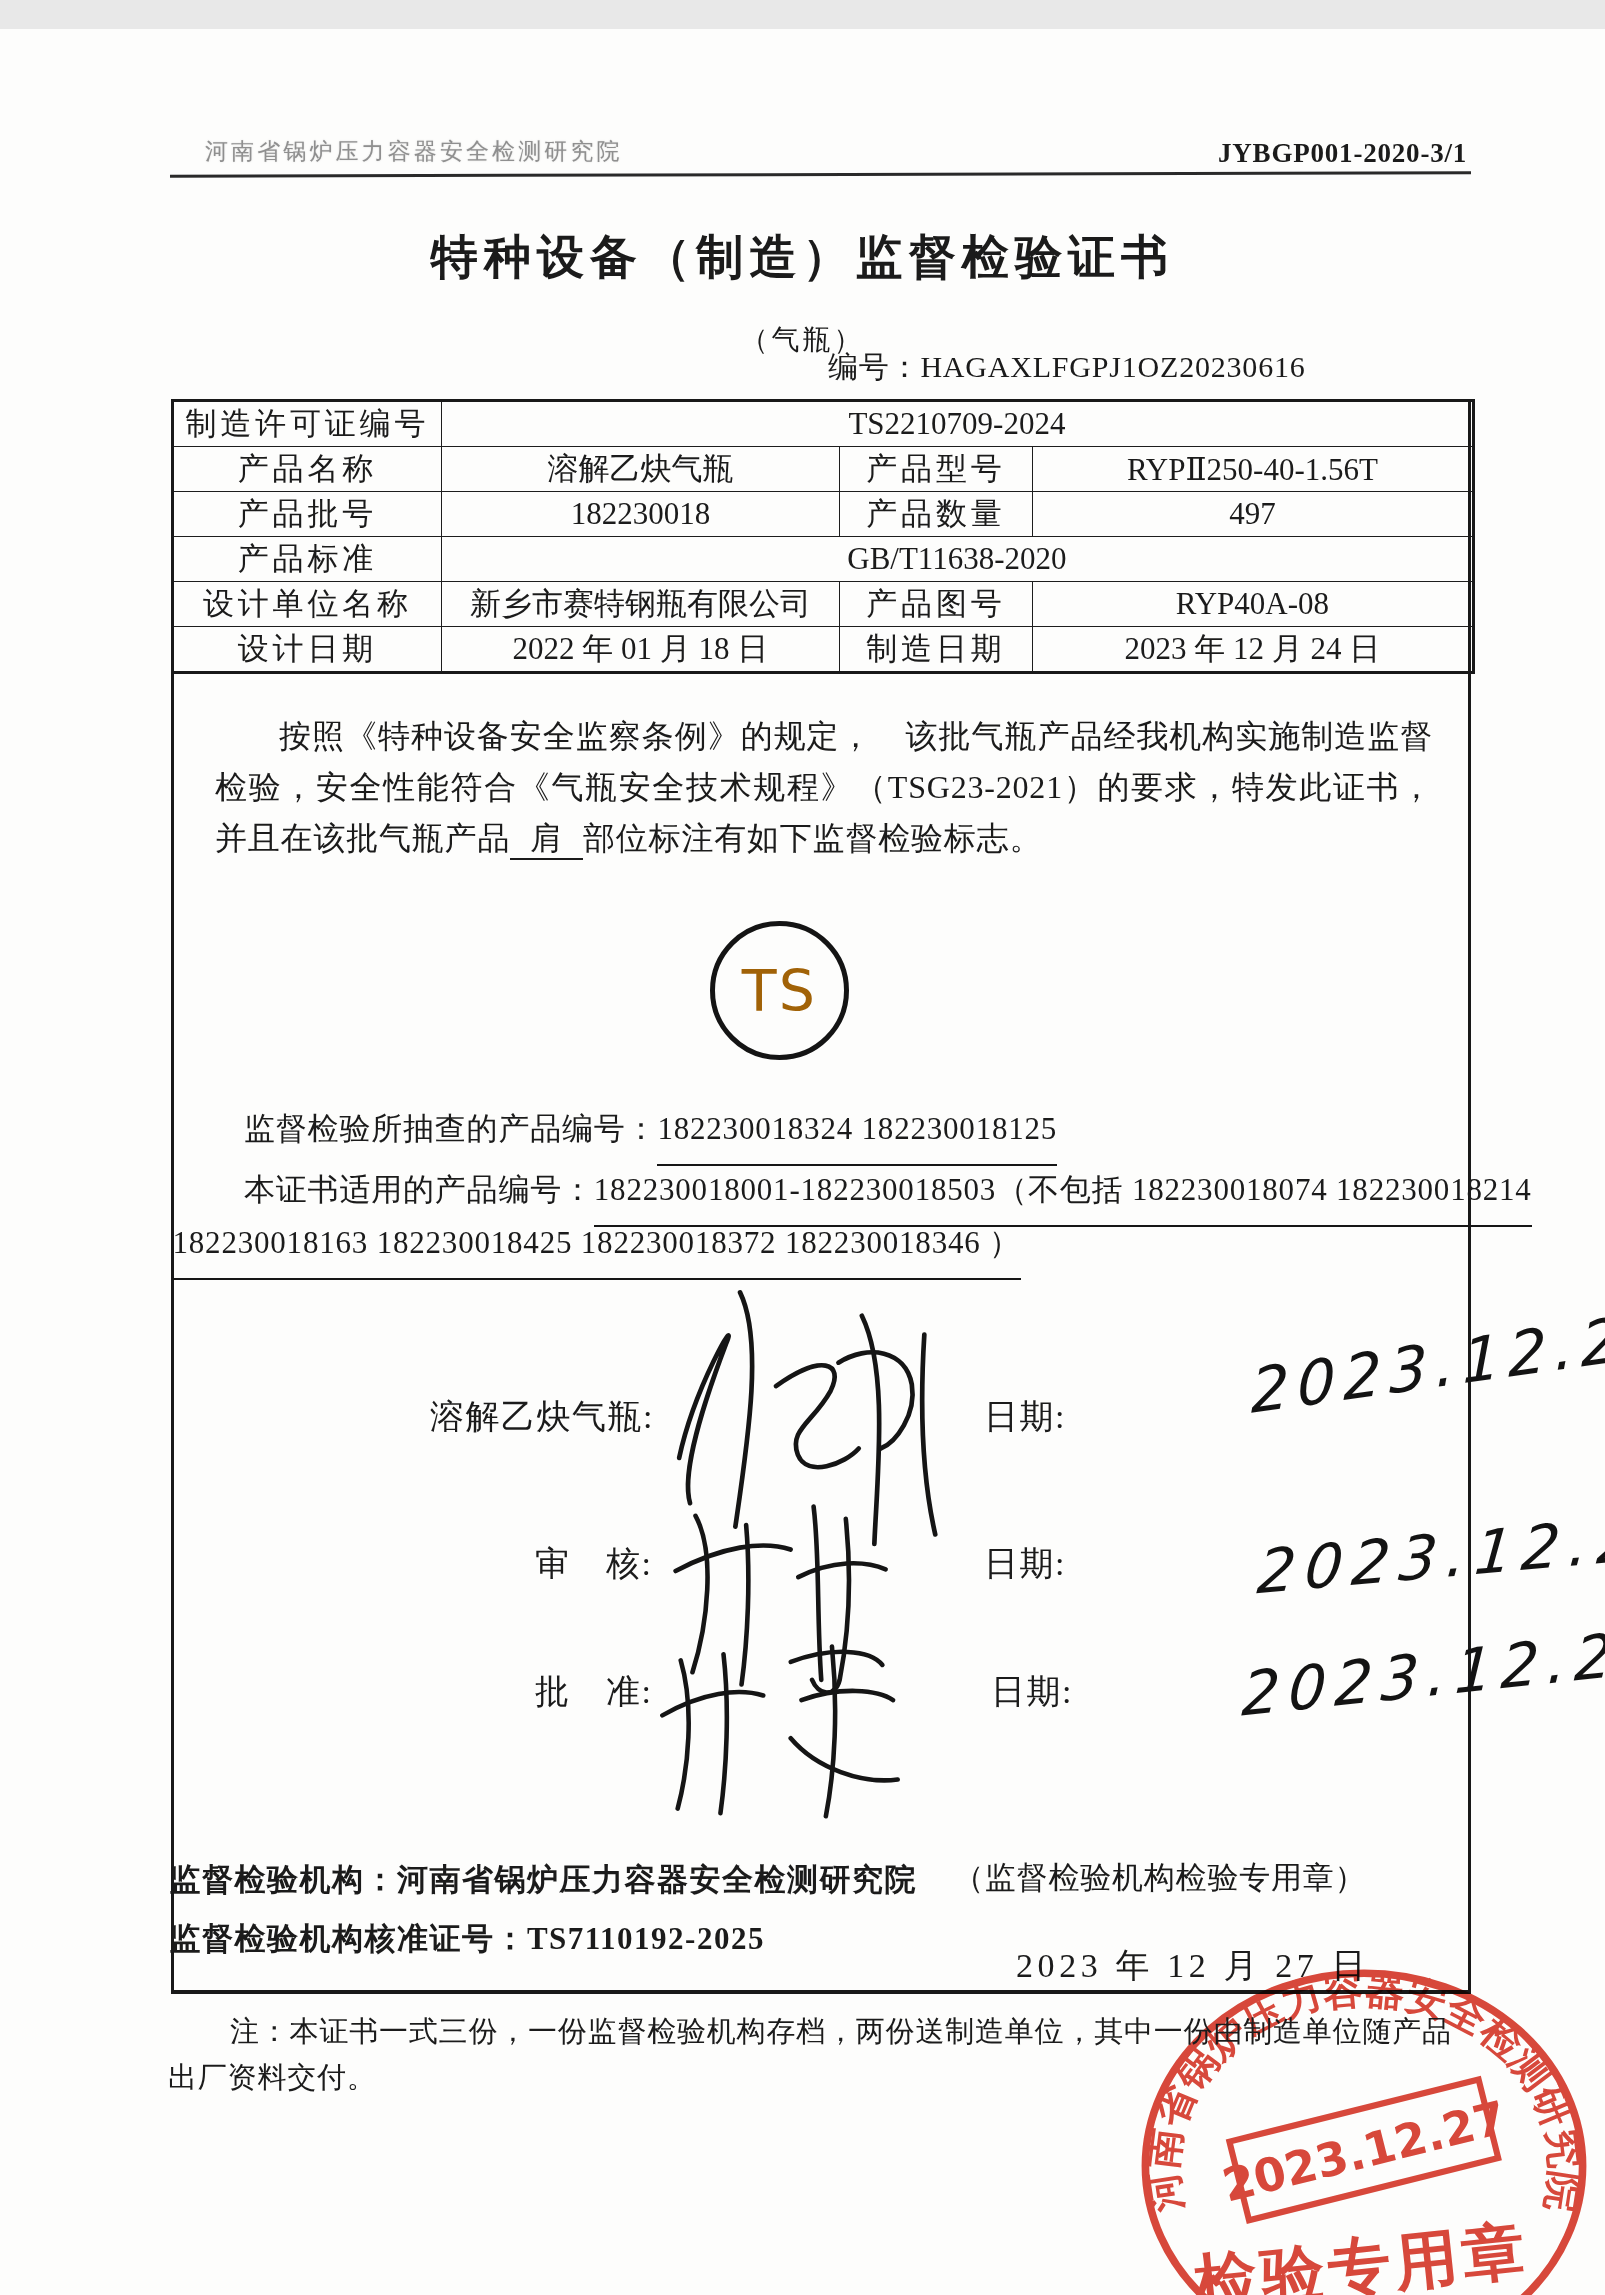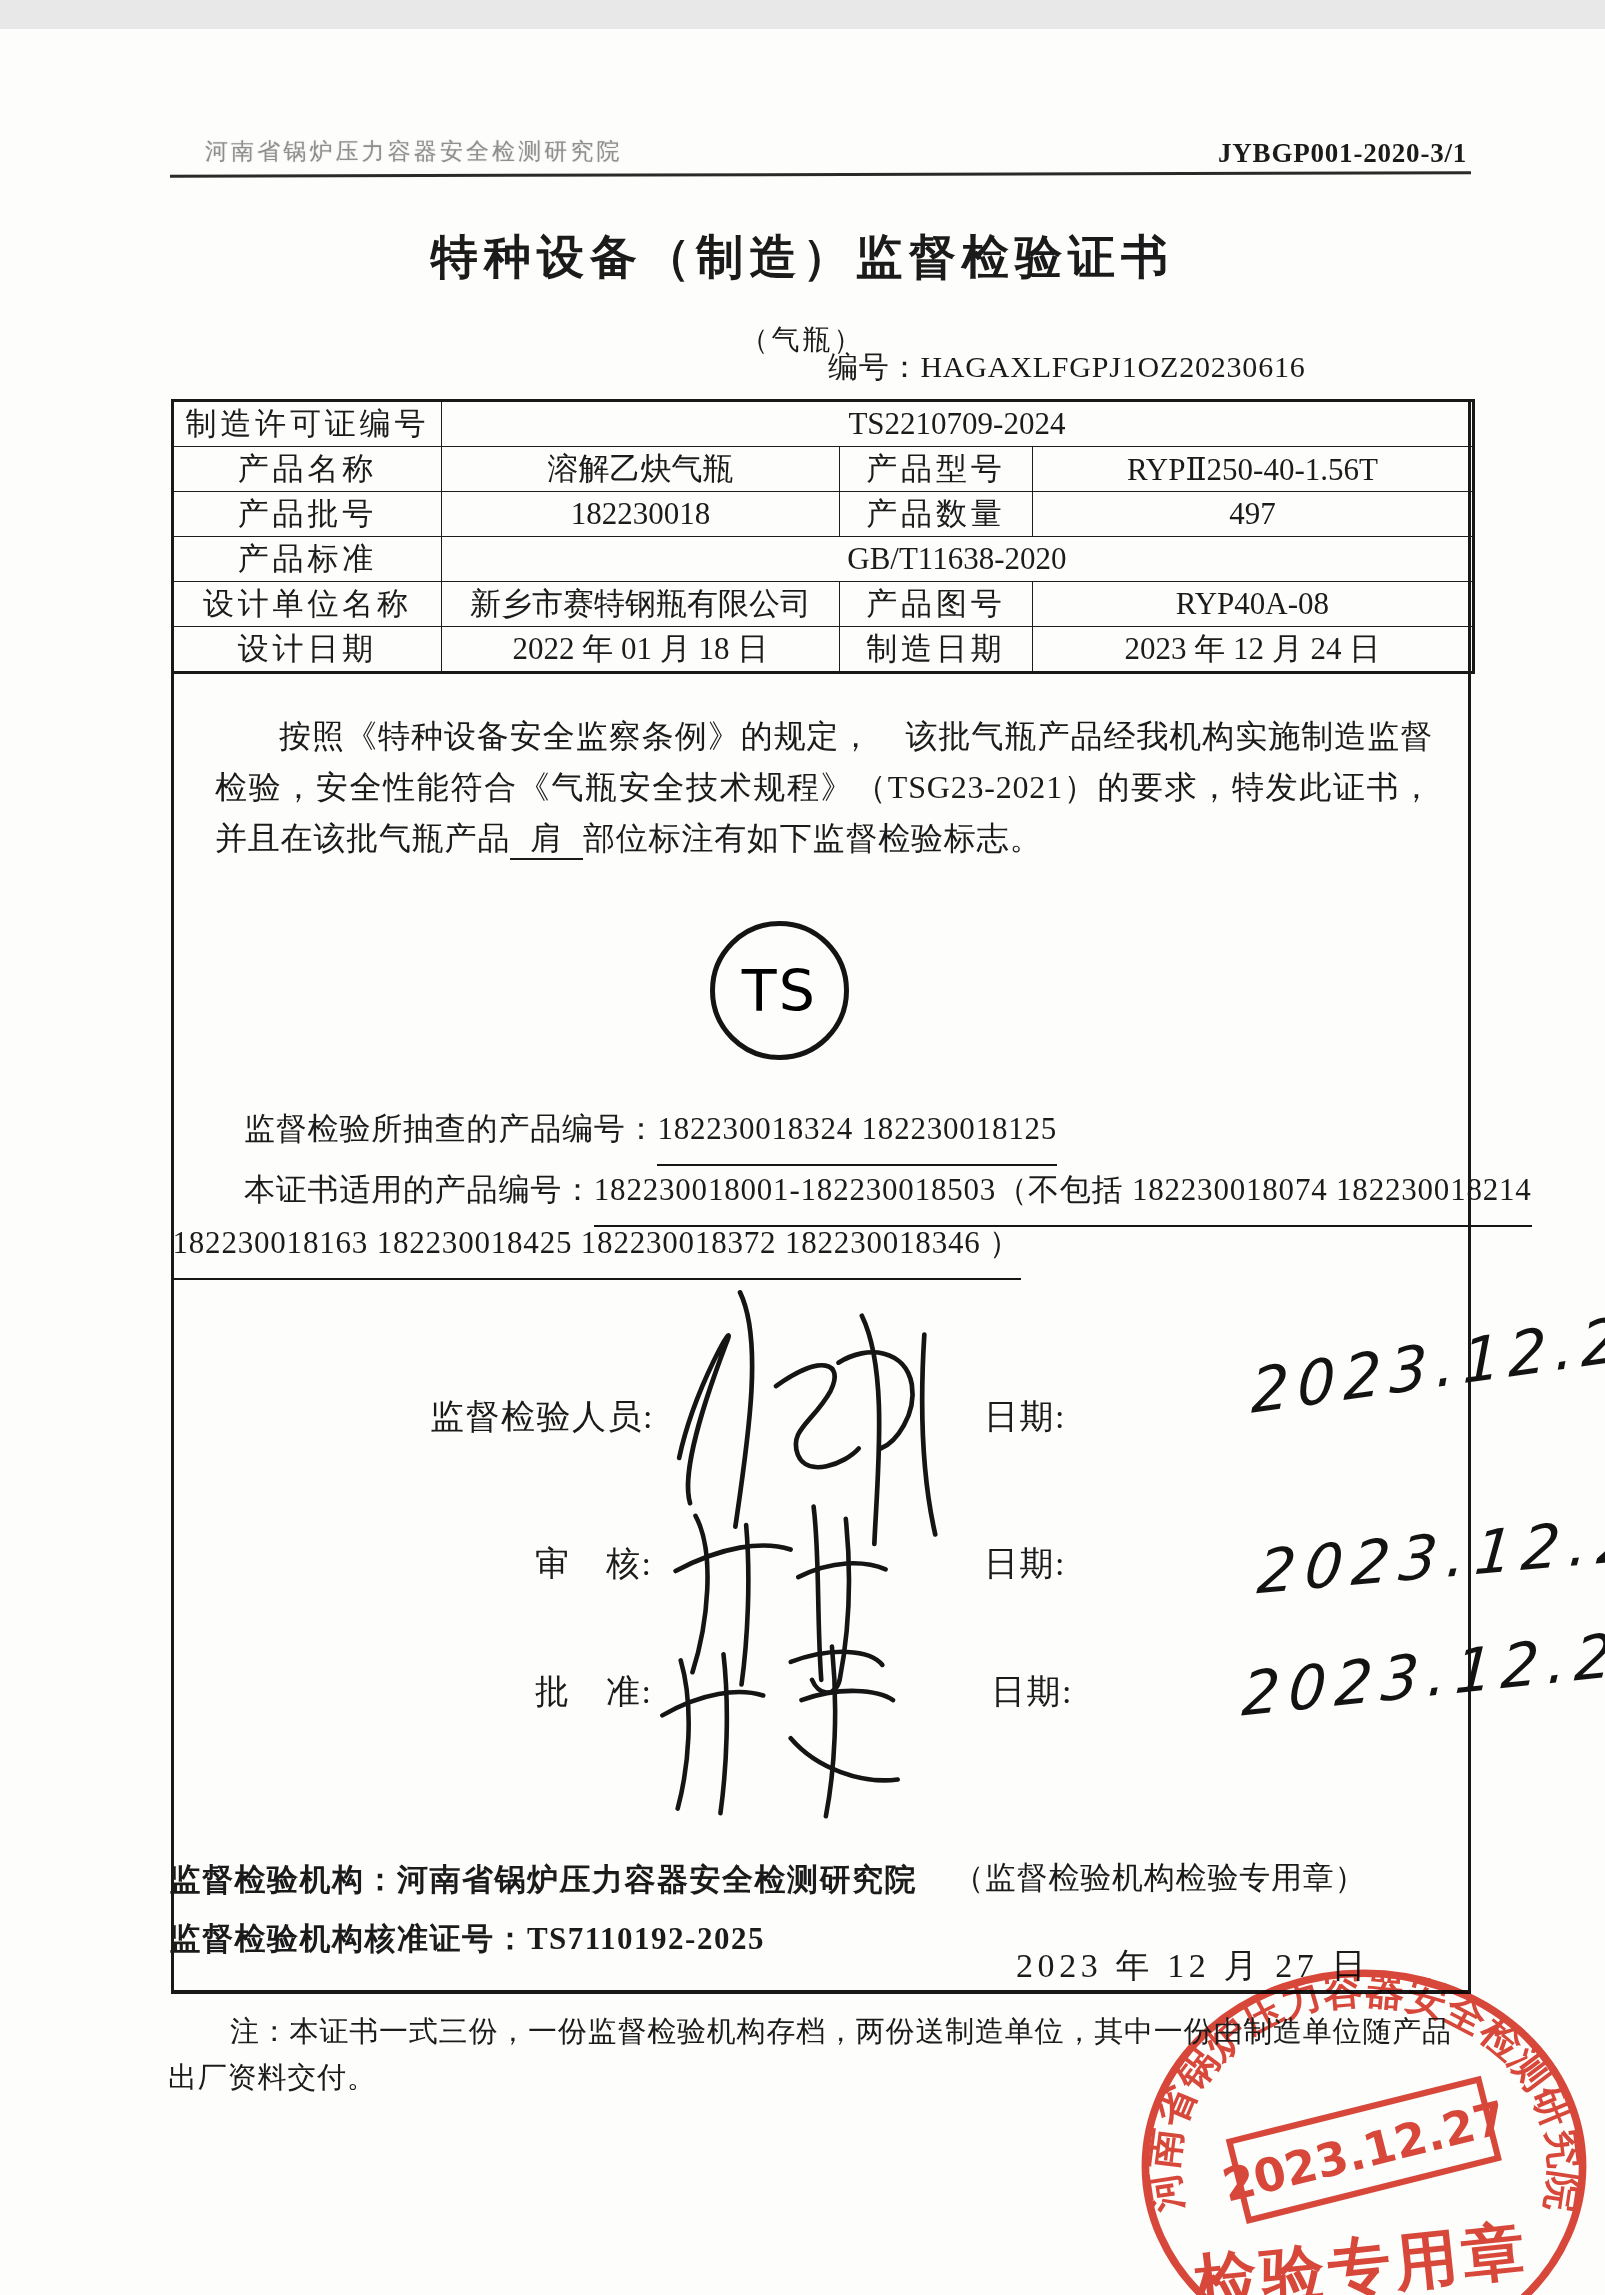--- a/index.html
+++ b/index.html
@@ -31,21 +31,21 @@
   table.info{border:3.1px solid #191919;}
   td.lbl{letter-spacing:3.8px;}
   
   .statement{left:41px;top:312px;width:1218px;font-size:32px;line-height:51px;
     text-align:justify;text-indent:2em;letter-spacing:0.8px;}
   .blank-underline{border-bottom:2.3px solid #1b1b1b;padding:0 20px 1.5px 20px;}
   
   .ts-circle{left:536px;top:522px;width:129px;height:129px;border:5.4px solid #141414;
     border-radius:50%;display:flex;align-items:center;justify-content:center;}
   .ts-text{font-family:"DejaVu Sans","Liberation Sans",sans-serif;font-size:57px;
-    font-weight:500;letter-spacing:2.3px;color:#000000;}
+    font-weight:500;letter-spacing:2.3px;color:#a16207;}
   
   .num-line{font-size:31px;letter-spacing:0.8px;white-space:nowrap;}
   .nl1{left:70px;top:709px;}
   .nl2{left:70px;top:770px;}
   .nl3{left:-1.5px;top:823px;}
   .u{border-bottom:2.3px solid #161616;padding-bottom:18px;}
   
   .sig-label{font-size:34px;letter-spacing:1.5px;white-space:nowrap;}
   .hw{font-family:"DejaVu Sans","Liberation Sans",sans-serif;font-style:italic;
     font-weight:500;color:#131313;white-space:nowrap;}
@@ -133,21 +133,21 @@
     <div class="abs num-line nl1">
       <span>监督检验所抽查的产品编号：</span><span class="u">182230018324 182230018125</span>
     </div>
     <div class="abs num-line nl2">
       <span>本证书适用的产品编号：</span><span class="u">182230018001-182230018503（不包括 182230018074  182230018214</span>
     </div>
     <div class="abs num-line nl3">
       <span class="u">182230018163 182230018425 182230018372 182230018346  ）</span>
     </div>
 
-    <div class="abs sig-label" style="left:256px;top:995px;">监督检验人员:</div>
+    <div class="abs sig-label" style="left:256px;top:995px;">溶解乙炔气瓶:</div>
     <svg class="abs sig-svg" style="left:413px;top:865px;" width="367" height="291" viewBox="0 0 470 360">
       <path d="M118,242 C138,150 196,52 178,96 C150,170 120,260 132,300"></path>
       <path d="M196,30 C226,92 206,220 190,330"></path>
       <path d="M242,150 C300,108 330,120 312,156 C290,196 258,206 270,238 C282,268 330,250 348,230"></path>
       <path d="M352,60 C386,130 372,260 368,352"></path>
       <path d="M322,120 C360,96 408,104 416,148 C422,186 396,222 376,230"></path>
       <path d="M432,84 C426,180 430,270 446,340"></path>
     </svg>
     <div class="abs sig-label" style="left:810px;top:995px;">日期:</div>
     <div class="abs hw hw-d1">2023.12.26</div>

